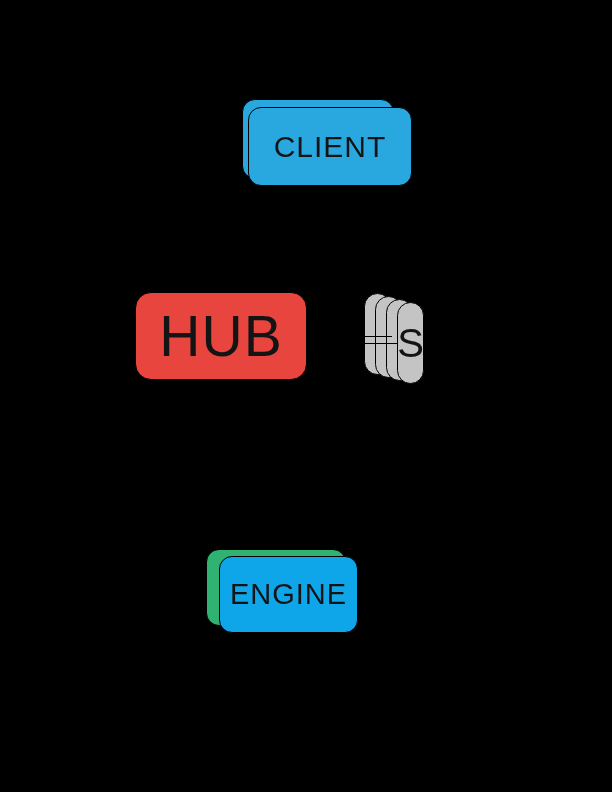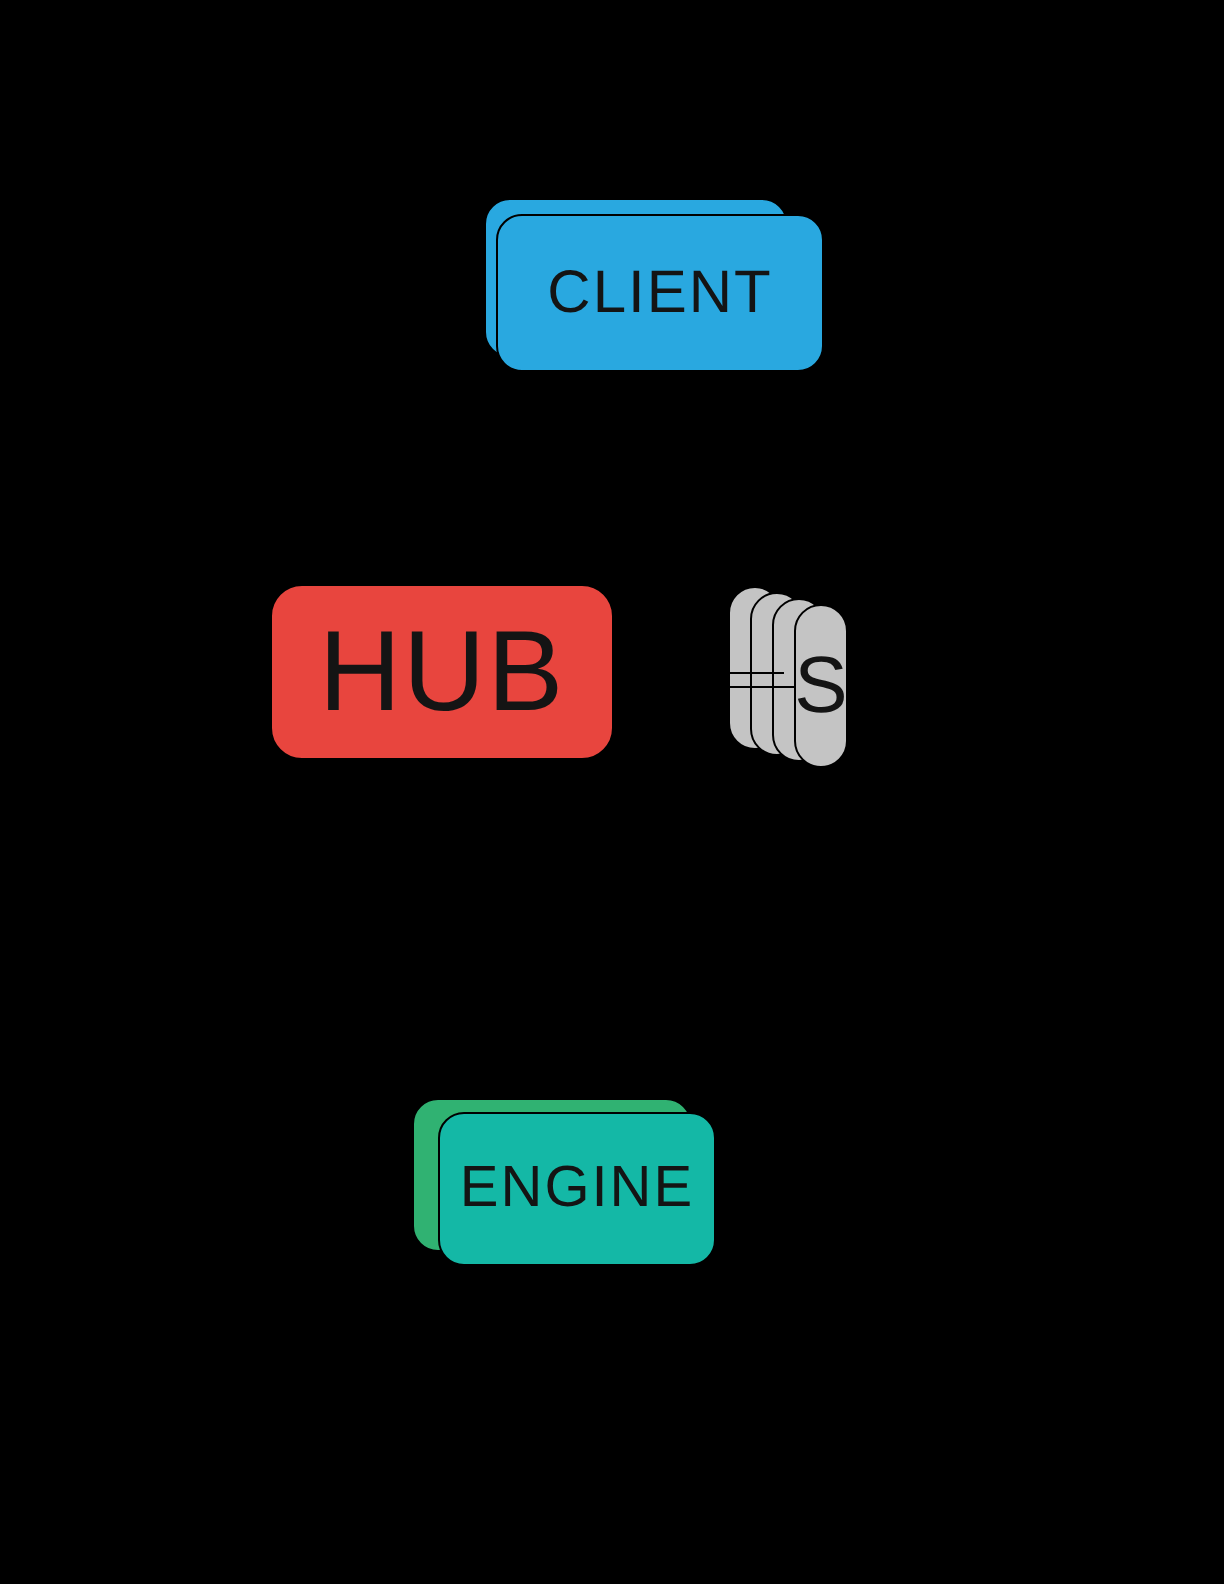--- a/index.html
+++ b/index.html
@@ -90,18 +90,18 @@
     <div class="pill" id="pill-3" style="background: rgb(196, 196, 196);"></div>
     <div class="connector-seg" id="connector-seg-1"></div>
     <div class="connector-seg" id="connector-seg-2"></div>
     <div class="pill" id="pill-4" style="background: rgb(196, 196, 196);">
       <span class="node-label">S</span>
     </div>
   </div>
 
   <div>
     <div class="card" id="engine-back" style="background: rgb(48, 178, 114);"></div>
-    <div class="card front" id="engine-front" style="background: #14b8a6;">
+    <div class="card front" id="engine-front" style="background: #0ea5e9;">
       <span class="node-label">ENGINE</span>
     </div>
   </div>
 
 </div>
 
 </body></html>

